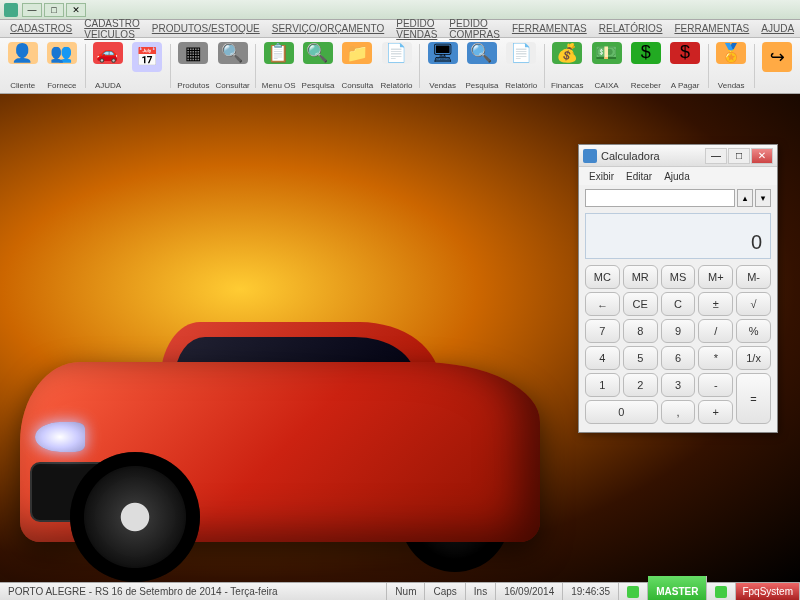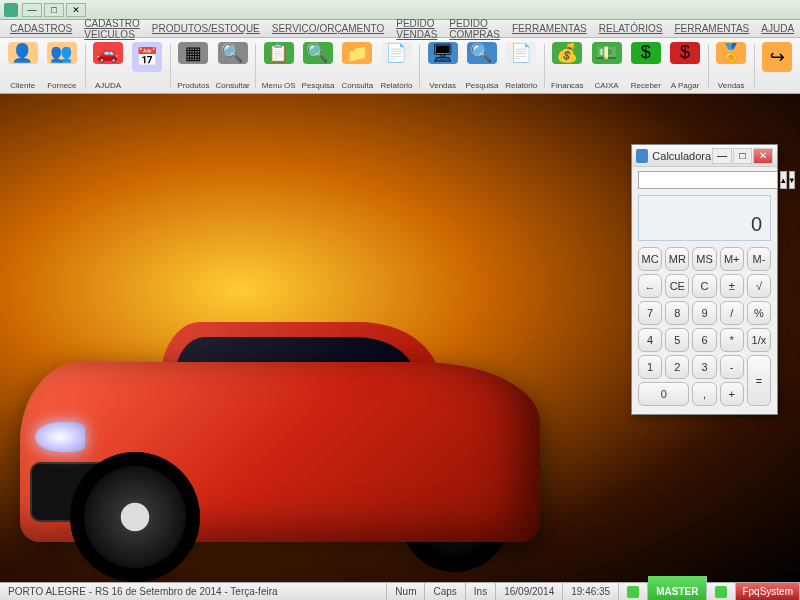--- a/index.html
+++ b/index.html
@@ -24,21 +24,21 @@
 .car { position: absolute; bottom: 0; left: -20px; width: 600px; height: 360px; }
 .car-body { position: absolute; bottom: 40px; left: 40px; width: 520px; height: 180px; background: linear-gradient(135deg, #ff6644, #cc2211, #881100); border-radius: 60px 120px 20px 20px / 80px 60px 20px 20px; box-shadow: inset -20px -10px 40px rgba(0,0,0,0.5), 0 10px 30px rgba(0,0,0,0.6); }
 .car-roof { position: absolute; bottom: 180px; left: 180px; width: 280px; height: 80px; background: linear-gradient(135deg, #dd4433, #aa1100); border-radius: 40px 80px 0 0 / 60px 60px 0 0; }
 .car-window { position: absolute; bottom: 185px; left: 195px; width: 240px; height: 60px; background: linear-gradient(135deg, #223, #001); border-radius: 30px 60px 0 0 / 40px 40px 0 0; }
 .car-grille { position: absolute; bottom: 60px; left: 50px; width: 120px; height: 60px; background: #111; border-radius: 10px; border: 2px solid #333; }
 .car-light { position: absolute; bottom: 130px; left: 55px; width: 50px; height: 30px; background: radial-gradient(#fff, #ccf, #99c); border-radius: 50% 20% 20% 50%; box-shadow: 0 0 15px #ccf; }
 .car-wheel-f { position: absolute; bottom: 0; left: 90px; width: 130px; height: 130px; background: radial-gradient(#ddd 15%, #333 16%, #111 55%, #000 56%); border-radius: 50%; box-shadow: inset 0 0 20px #000; }
 .car-wheel-r { position: absolute; bottom: 10px; left: 420px; width: 110px; height: 110px; background: radial-gradient(#ccc 15%, #222 16%, #000 55%); border-radius: 50%; }
 .car-badge { position: absolute; bottom: 90px; left: 100px; width: 20px; height: 20px; color: #f44; font-size: 18px; }
 
-.calc-window { position: absolute; top: 50px; right: 22px; width: 147px; background: #f0f0f0; border: 1px solid #888; box-shadow: 2px 2px 8px rgba(0,0,0,0.4); }
+.calc-window { position: absolute; top: 50px; right: 22px; width: 200px; background: #f0f0f0; border: 1px solid #888; box-shadow: 2px 2px 8px rgba(0,0,0,0.4); }
 .calc-titlebar { height: 22px; background: linear-gradient(#fafafa, #e0e0e0); display: flex; align-items: center; padding: 0 4px; border-bottom: 1px solid #ccc; }
 .calc-icon { width: 14px; height: 14px; background: #48c; margin-right: 4px; border-radius: 2px; }
 .calc-title { font-size: 11px; color: #333; flex: 1; }
 .calc-winbtn { width: 22px; height: 16px; font-size: 10px; display: flex; align-items: center; justify-content: center; cursor: pointer; border: 1px solid #ccc; margin-left: 1px; background: #eee; }
 .calc-close { background: linear-gradient(#e88, #c44); color: #fff; }
 .calc-menu { height: 18px; display: flex; align-items: center; padding: 0 4px; background: #f4f4f4; }
 .calc-menu-item { font-size: 10px; color: #333; padding: 0 6px; cursor: pointer; }
 .calc-input-row { padding: 4px 6px; display: flex; gap: 2px; }
 .calc-input { flex: 1; height: 18px; border: 1px solid #aaa; background: #fff; font-size: 10px; padding: 0 3px; }
 .calc-input-btn { width: 16px; height: 18px; border: 1px solid #aaa; background: #eee; font-size: 9px; cursor: pointer; display: flex; align-items: center; justify-content: center; }
@@ -177,20 +177,25 @@
     <div class="car-wheel-f"></div>
   </div>
 
   <div class="calc-window">
     <div class="calc-titlebar">
       <div class="calc-icon"></div>
       <div class="calc-title">Calculadora</div>
       <div class="calc-winbtn">—</div>
       <div class="calc-winbtn">□</div>
       <div class="calc-winbtn calc-close">✕</div>
+    </div>
+    <div class="calc-menu">
+      <div class="calc-menu-item">Exibir</div>
+      <div class="calc-menu-item">Editar</div>
+      <div class="calc-menu-item">Ajuda</div>
     </div>
     <div class="calc-input-row">
       <input class="calc-input" value="" style="">
       <div class="calc-input-btn">▴</div>
       <div class="calc-input-btn">▾</div>
     </div>
     <div class="calc-display">0</div>
     <div class="calc-grid" id="calc-grid">
         <div class="calc-btn">MC</div>
         <div class="calc-btn">MR</div>

